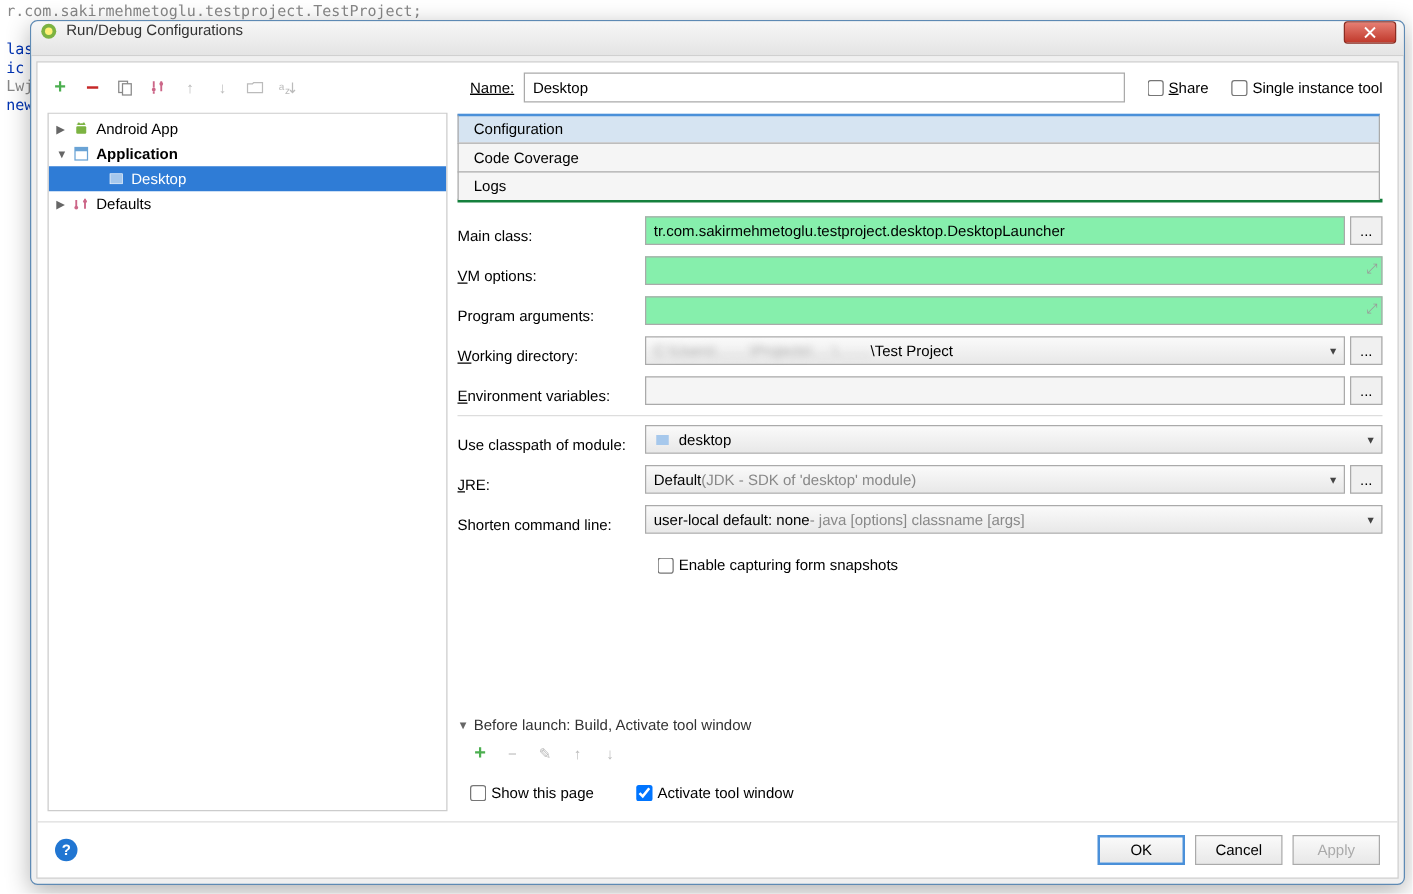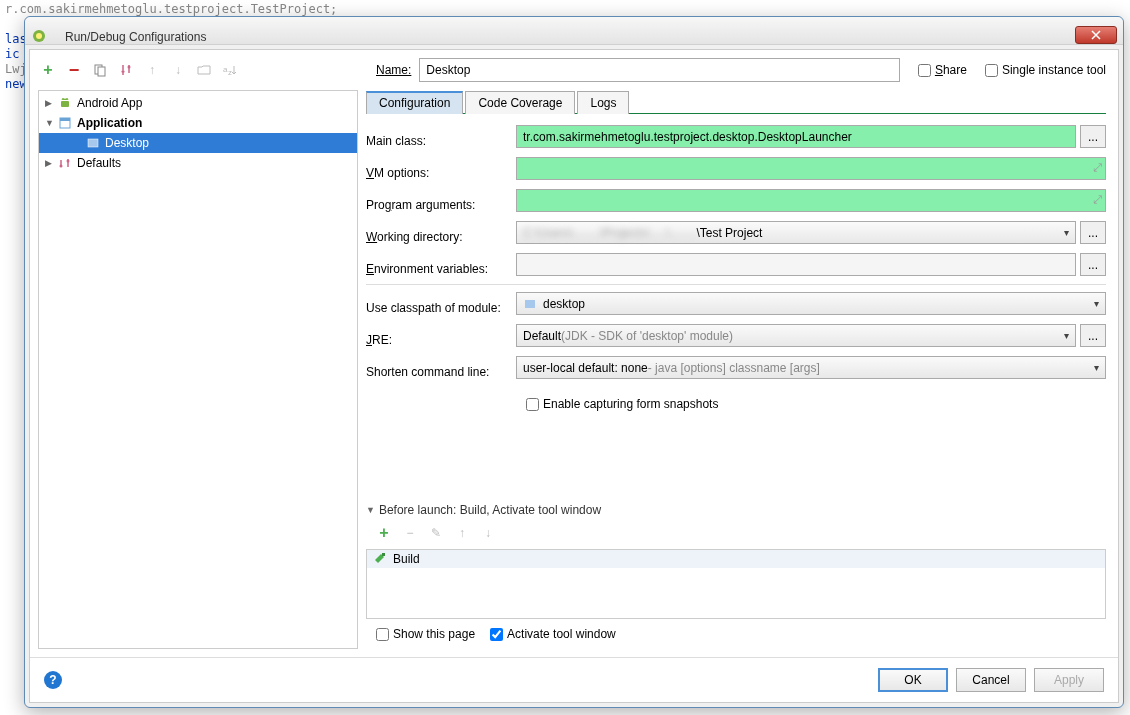--- a/index.html
+++ b/index.html
@@ -4,21 +4,21 @@
 <style>
 * { box-sizing: border-box; margin: 0; padding: 0; }
 body { font-family: "Segoe UI", Tahoma, sans-serif; font-size: 12px; background: #fff; color: #000; width: 1130px; height: 715px; overflow: hidden; position: relative; }
 
 .code-bg { position: absolute; top: 0; left: 0; padding: 2px 5px; font-family: monospace; font-size: 12px; color: #888; }
 .code-bg .kw { color: #0033b3; }
 .code-bg .line { height: 15px; }
 
 .dialog { position: absolute; top: 16px; left: 24px; width: 1100px; height: 692px; background: #f0f0f0; border: 1px solid #5e8ab4; border-radius: 6px; box-shadow: 0 5px 20px rgba(0,0,0,0.3); display: flex; flex-direction: column; }
 
-.titlebar { height: 28px; background: linear-gradient(to bottom, #f7f7f7, #e4e4e4); border-bottom: 1px solid #d0d0d0; border-radius: 6px 6px 0 0; display: flex; align-items: flex-end; padding: 0 6px; gap: 12px; }
+.titlebar { height: 28px; background: linear-gradient(to bottom, #f7f7f7, #e4e4e4); border-bottom: 1px solid #d0d0d0; border-radius: 6px 6px 0 0; display: flex; align-items: flex-start; padding: 0 6px; }
 .titlebar .icon { width: 16px; height: 16px; margin-right: 6px; display: flex; align-items: center; justify-content: center; }
 .titlebar .title { flex: 1; color: #333; }
 .close-btn { width: 42px; height: 18px; background: linear-gradient(to bottom, #e67e73, #c0392b); border: 1px solid #8b2d22; border-radius: 3px; color: #fff; display: flex; align-items: center; justify-content: center; font-size: 11px; cursor: pointer; }
 
 .dialog-body { flex: 1; display: flex; flex-direction: column; background: #fff; margin: 4px; border: 1px solid #ccc; }
 
 .top-row { display: flex; align-items: center; padding: 8px 12px 8px 8px; gap: 8px; }
 .tree-toolbar { display: flex; align-items: center; gap: 6px; width: 320px; }
 .tb-btn { width: 20px; height: 20px; display: flex; align-items: center; justify-content: center; cursor: pointer; color: #555; }
 .tb-btn.disabled { color: #bbb; cursor: default; }
@@ -37,21 +37,21 @@
 .tree { padding: 2px 0; }
 .tree-node { display: flex; align-items: center; height: 20px; padding-left: 6px; cursor: pointer; }
 .tree-node .arrow { width: 12px; font-size: 9px; color: #666; }
 .tree-node .nicon { width: 16px; height: 16px; margin-right: 4px; display: flex; align-items: center; justify-content: center; }
 .tree-node.indent2 { padding-left: 46px; }
 .tree-node.selected { background: #2f7cd6; color: #fff; }
 .tree-node.bold { font-weight: bold; }
 
 .right-panel { flex: 1; display: flex; flex-direction: column; padding: 0 12px 8px 0; }
 
-.tabs { display: flex; border-bottom: 1px solid #15803d; }
+.tabs { display: flex; border-bottom: 3px solid #15803d; flex-direction: column; }
 .tab { padding: 4px 12px; border: 1px solid #aaa; border-bottom: none; background: #f5f5f5; margin-right: 2px; cursor: pointer; position: relative; top: 1px; }
 .tab.active { background: #d6e4f2; border-top: 2px solid #4a90d9; padding-top: 3px; }
 
 .form { padding: 10px 0; }
 .form-row { display: flex; align-items: flex-end; margin-bottom: 8px; min-height: 24px; }
 .form-label { width: 150px; }
 .form-label .ul { text-decoration: underline; }
 .form-input { flex: 1; height: 23px; border: 1px solid #aaa; padding: 0 6px; font-family: inherit; font-size: 12px; background: #86efac; }
 .form-input.ro { background: #f5f5f5; color: #555; }
 .expand-icon { position: absolute; right: 4px; top: 4px; color: #999; cursor: pointer; font-size: 11px; }
@@ -65,21 +65,21 @@
 .input-wrap { flex: 1; position: relative; }
 
 .collapsible { margin-top: 40px; }
 .collapsible-hdr { display: flex; align-items: center; gap: 4px; color: #333; cursor: pointer; }
 .collapsible-hdr .tri { font-size: 9px; color: #666; }
 
 .bl-toolbar { display: flex; gap: 6px; padding: 6px 8px; }
 .bl-list { border: 1px solid #ccc; height: 70px; background: #fff; }
 .bl-item { display: flex; align-items: center; padding: 2px 6px; gap: 6px; background: #eef3fa; }
 
-.footer-chks { display: flex; gap: 5px; padding: 8px 0; }
+.footer-chks { display: flex; gap: 24px; padding: 8px 0; }
 
 .buttons { display: flex; justify-content: flex-end; gap: 8px; padding: 10px 14px; border-top: 1px solid #ddd; align-items: center; }
 .help-icon { width: 18px; height: 18px; border-radius: 50%; background: #2176d2; color: #fff; display: flex; align-items: center; justify-content: center; font-weight: bold; font-size: 12px; margin-right: auto; cursor: pointer; }
 .btn { min-width: 70px; height: 24px; border: 1px solid #aaa; background: linear-gradient(to bottom, #fafafa, #e8e8e8); cursor: pointer; font-family: inherit; font-size: 12px; }
 .btn.primary { border: 2px solid #4a90d9; }
 .btn.disabled { color: #aaa; cursor: default; }
 
 svg { display: block; }
 </style>
 </head>
@@ -302,31 +302,20 @@
             <span class="tri">▼</span>
             <span><span class="ul">B</span>efore launch: Build, Activate tool window</span>
           </div>
           <div class="bl-toolbar">
             <span class="tb-btn plus">+</span>
             <span class="tb-btn disabled">−</span>
             <span class="tb-btn disabled">✎</span>
             <span class="tb-btn disabled">↑</span>
             <span class="tb-btn disabled">↓</span>
           </div>
-          <div class="bl-list">
-            <div class="bl-item">
-              <span>
-                <svg width="14" height="14" viewBox="0 0 14 14">
-                    <path d="M2 8 L8 2 L11 5 L5 11 Z" fill="#4caf50"></path>
-                    <rect x="9" y="1" width="3" height="3" fill="#388e3c"></rect>
-                  </svg>
-              </span>
-              <span>Build</span>
-            </div>
-          </div>
           <div class="footer-chks">
             <label class="chk">
               <input type="checkbox" style="">
               <span>Show this page</span>
             </label>
             <label class="chk">
               <input type="checkbox" checked="" style="">
               <span>Activate tool window</span>
             </label>
           </div>

